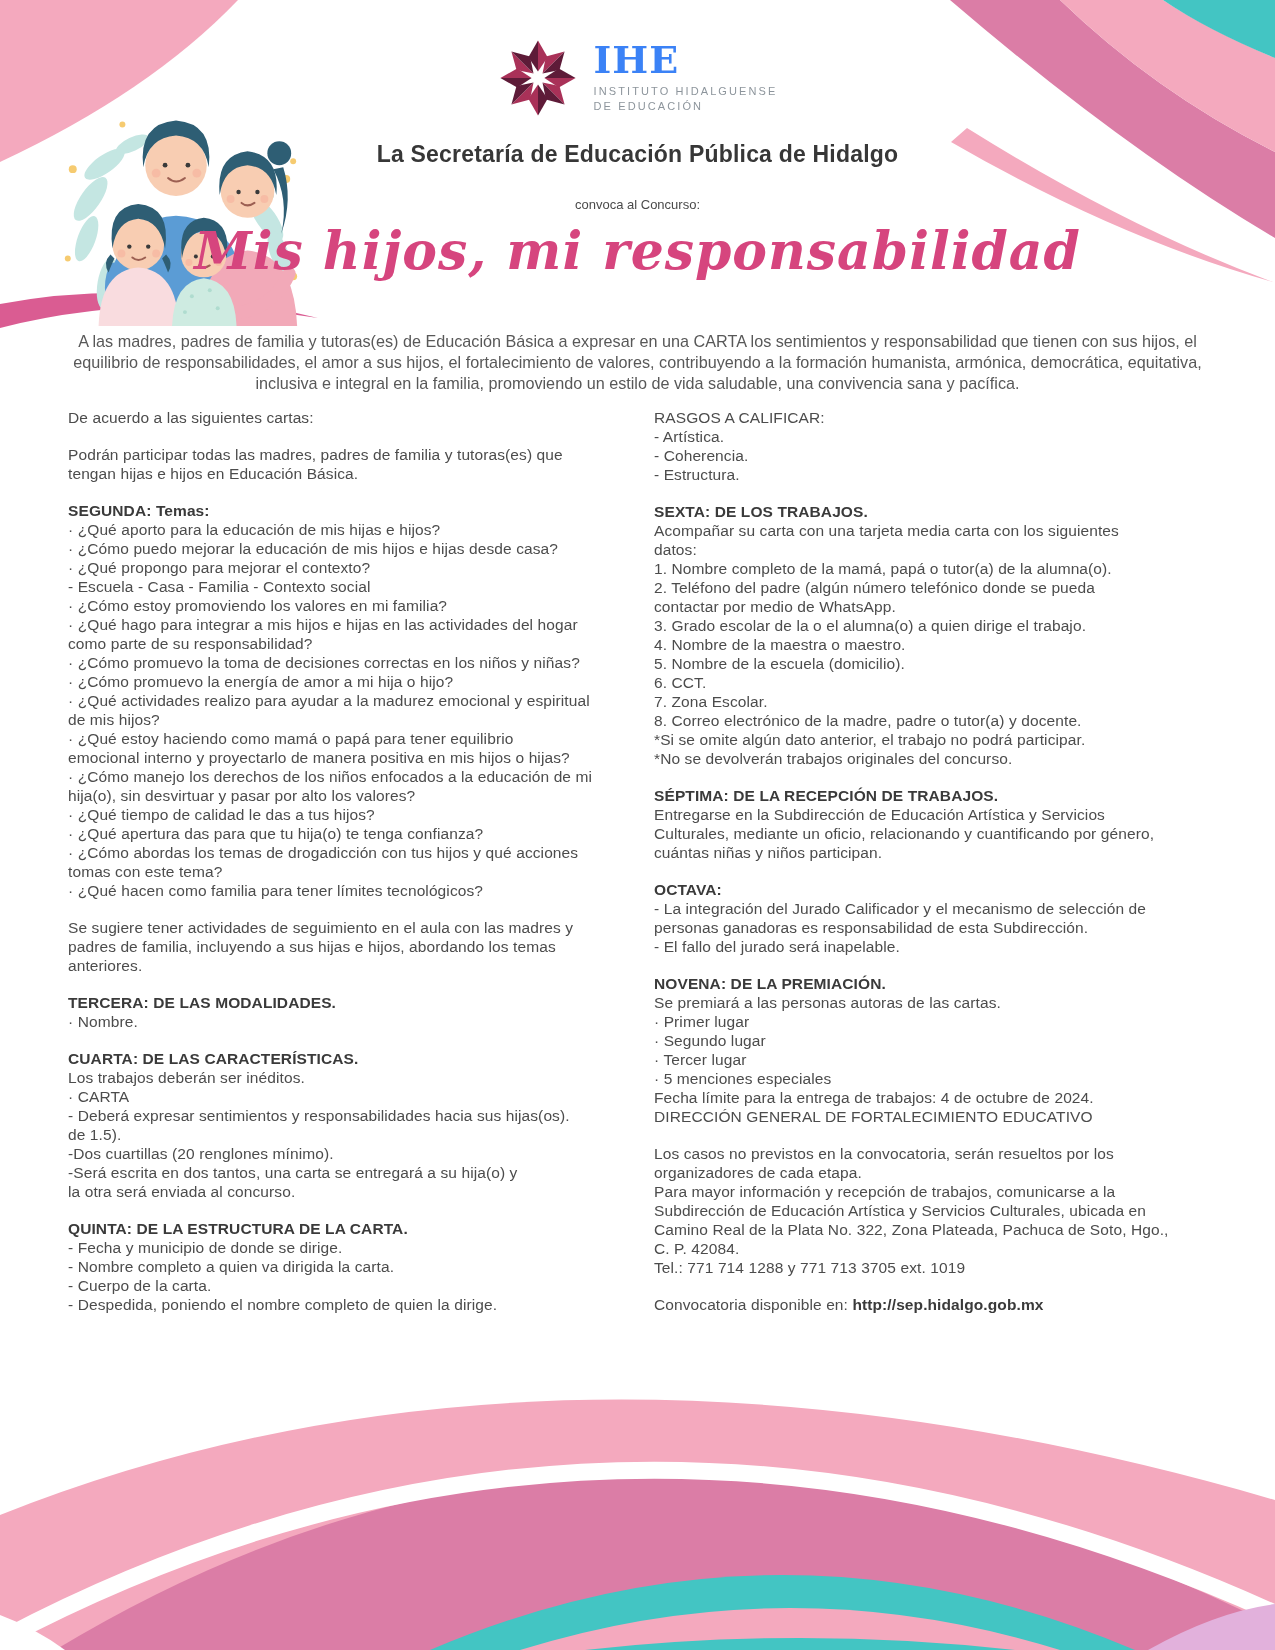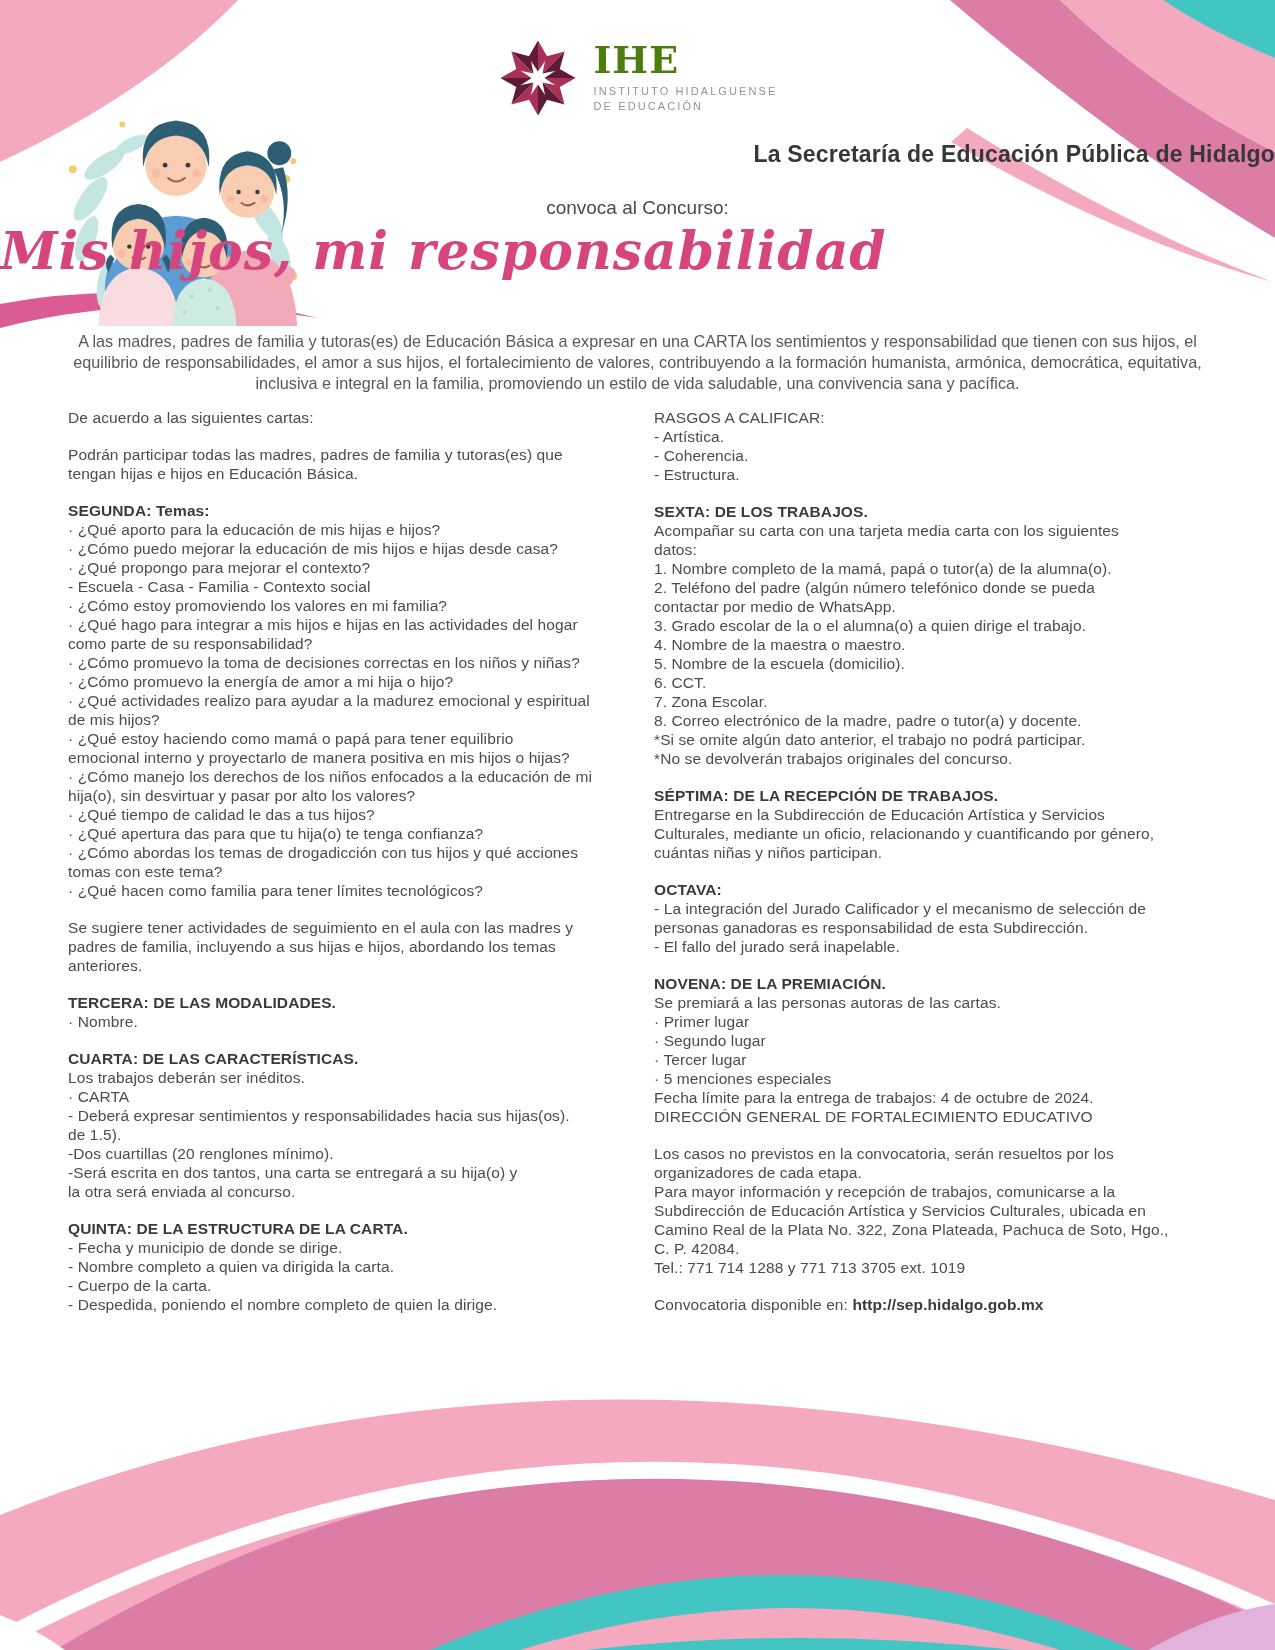--- a/index.html
+++ b/index.html
@@ -34,26 +34,26 @@
 
   .deco{position:absolute;pointer-events:none;}
   .deco-top-left{left:0;top:0;}
   .deco-ribbon{left:0;top:278px;}
   .deco-top-right{right:0;top:0;}
   .deco-bottom{left:0;top:1390px;}
   .illustration{position:absolute;left:52px;top:50px;}
 
   
   .logo-row{position:absolute;top:38px;left:0;width:100%;display:flex;justify-content:center;align-items:center;gap:16px;}
-  .logo-acronym{font-family:"DejaVu Serif",serif;font-weight:bold;font-size:38px;line-height:36px;color:#4d7c0f;letter-spacing:1px;}
+  .logo-acronym{font-family:"DejaVu Serif",serif;font-weight:bold;font-size:38px;line-height:36px;color:#3b82f6;letter-spacing:1px;}
   .logo-org{font-size:11px;color:#8D959C;letter-spacing:2.1px;margin-top:6px;line-height:15px;}
-  .main-title{position:absolute;top:141px;left:0;width:100%;text-align:right;font-size:23px;font-weight:bold;color:#373737;letter-spacing:.2px;}
-  .convoca{position:absolute;top:197px;left:0;width:100%;text-align:center;font-size:19px;color:#4a4a4a;}
+  .main-title{position:absolute;top:141px;left:0;width:100%;text-align:center;font-size:23px;font-weight:bold;color:#373737;letter-spacing:.2px;}
+  .convoca{position:absolute;top:197px;left:0;width:100%;text-align:center;font-size:13px;color:#4a4a4a;}
   .script-title{
-    position:absolute;top:220px;left:0;width:100%;text-align:left;
+    position:absolute;top:220px;left:0;width:100%;text-align:center;
     font-family:"DejaVu Serif",serif;font-style:italic;font-weight:bold;
     font-size:52px;color:var(--accent-pink,#D6457E);letter-spacing:1px;
   }
   .intro{position:absolute;top:322px;left:62px;right:62px;text-align:center;font-size:16.2px;line-height:21px;color:#585858;margin-top:9px;}
 
   
   .columns{position:absolute;top:408px;left:68px;display:flex;}
   .col-left{width:586px;flex:none;}
   .col-right{width:566px;flex:none;}
   .block{margin-bottom:18px;}

